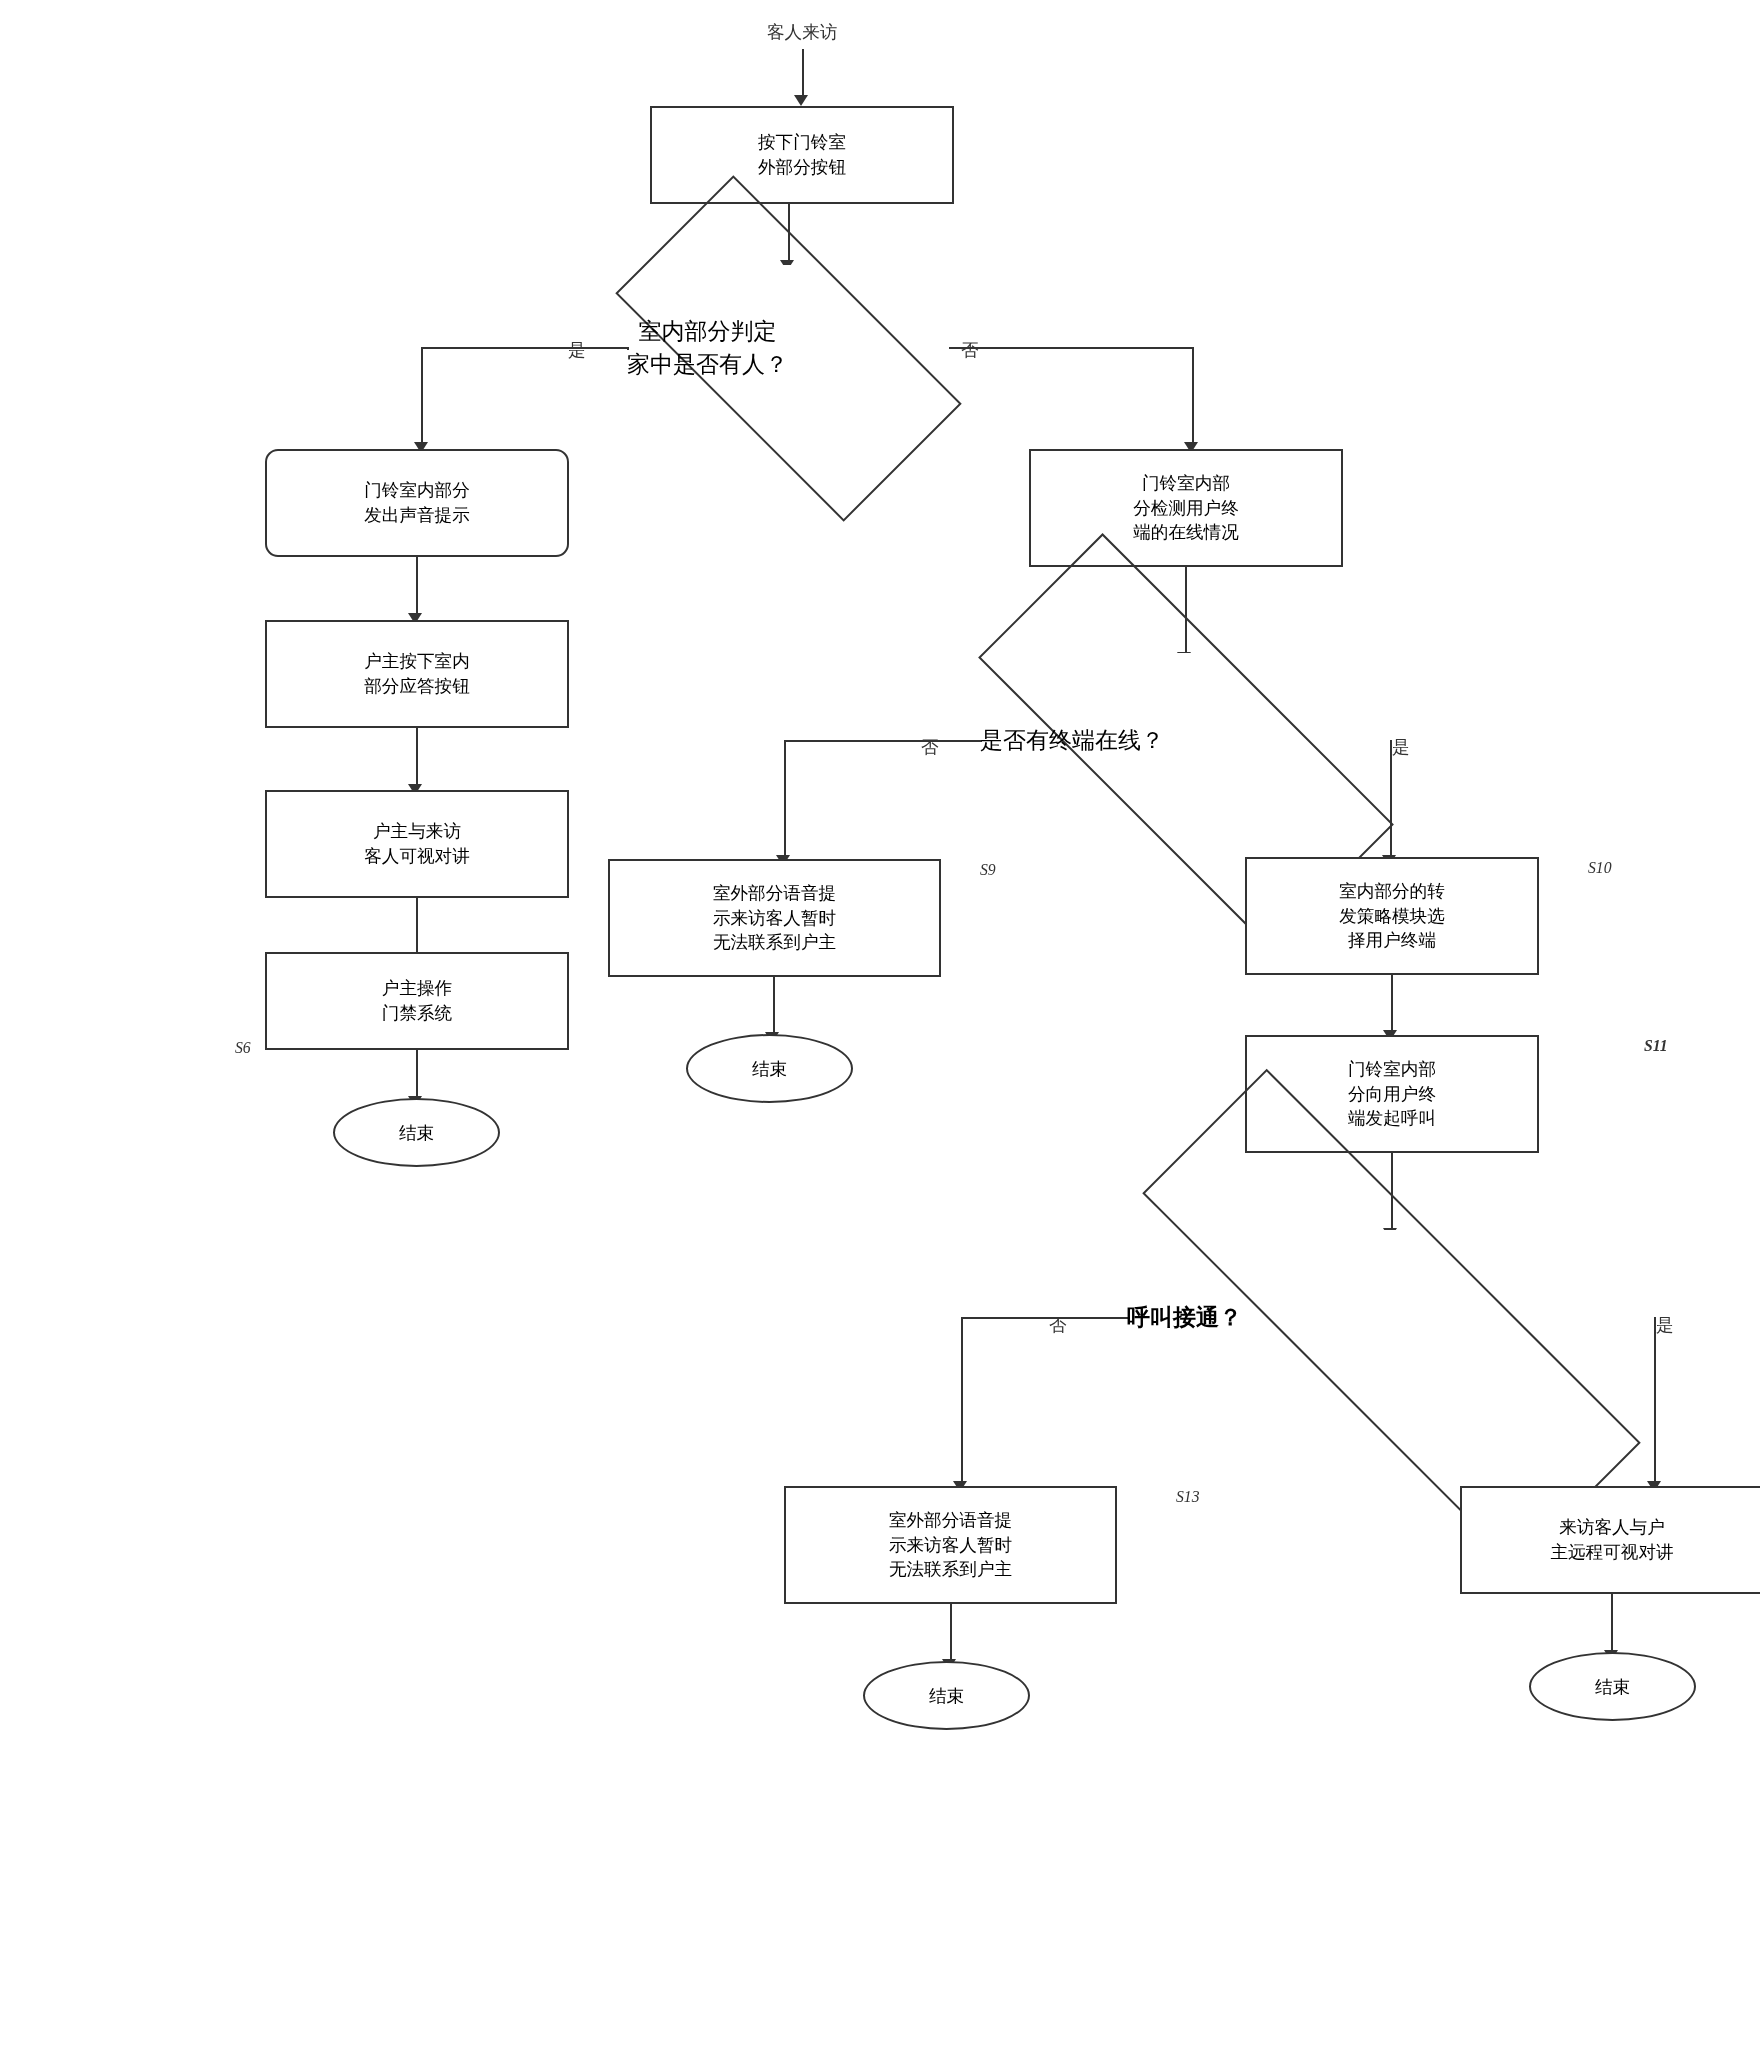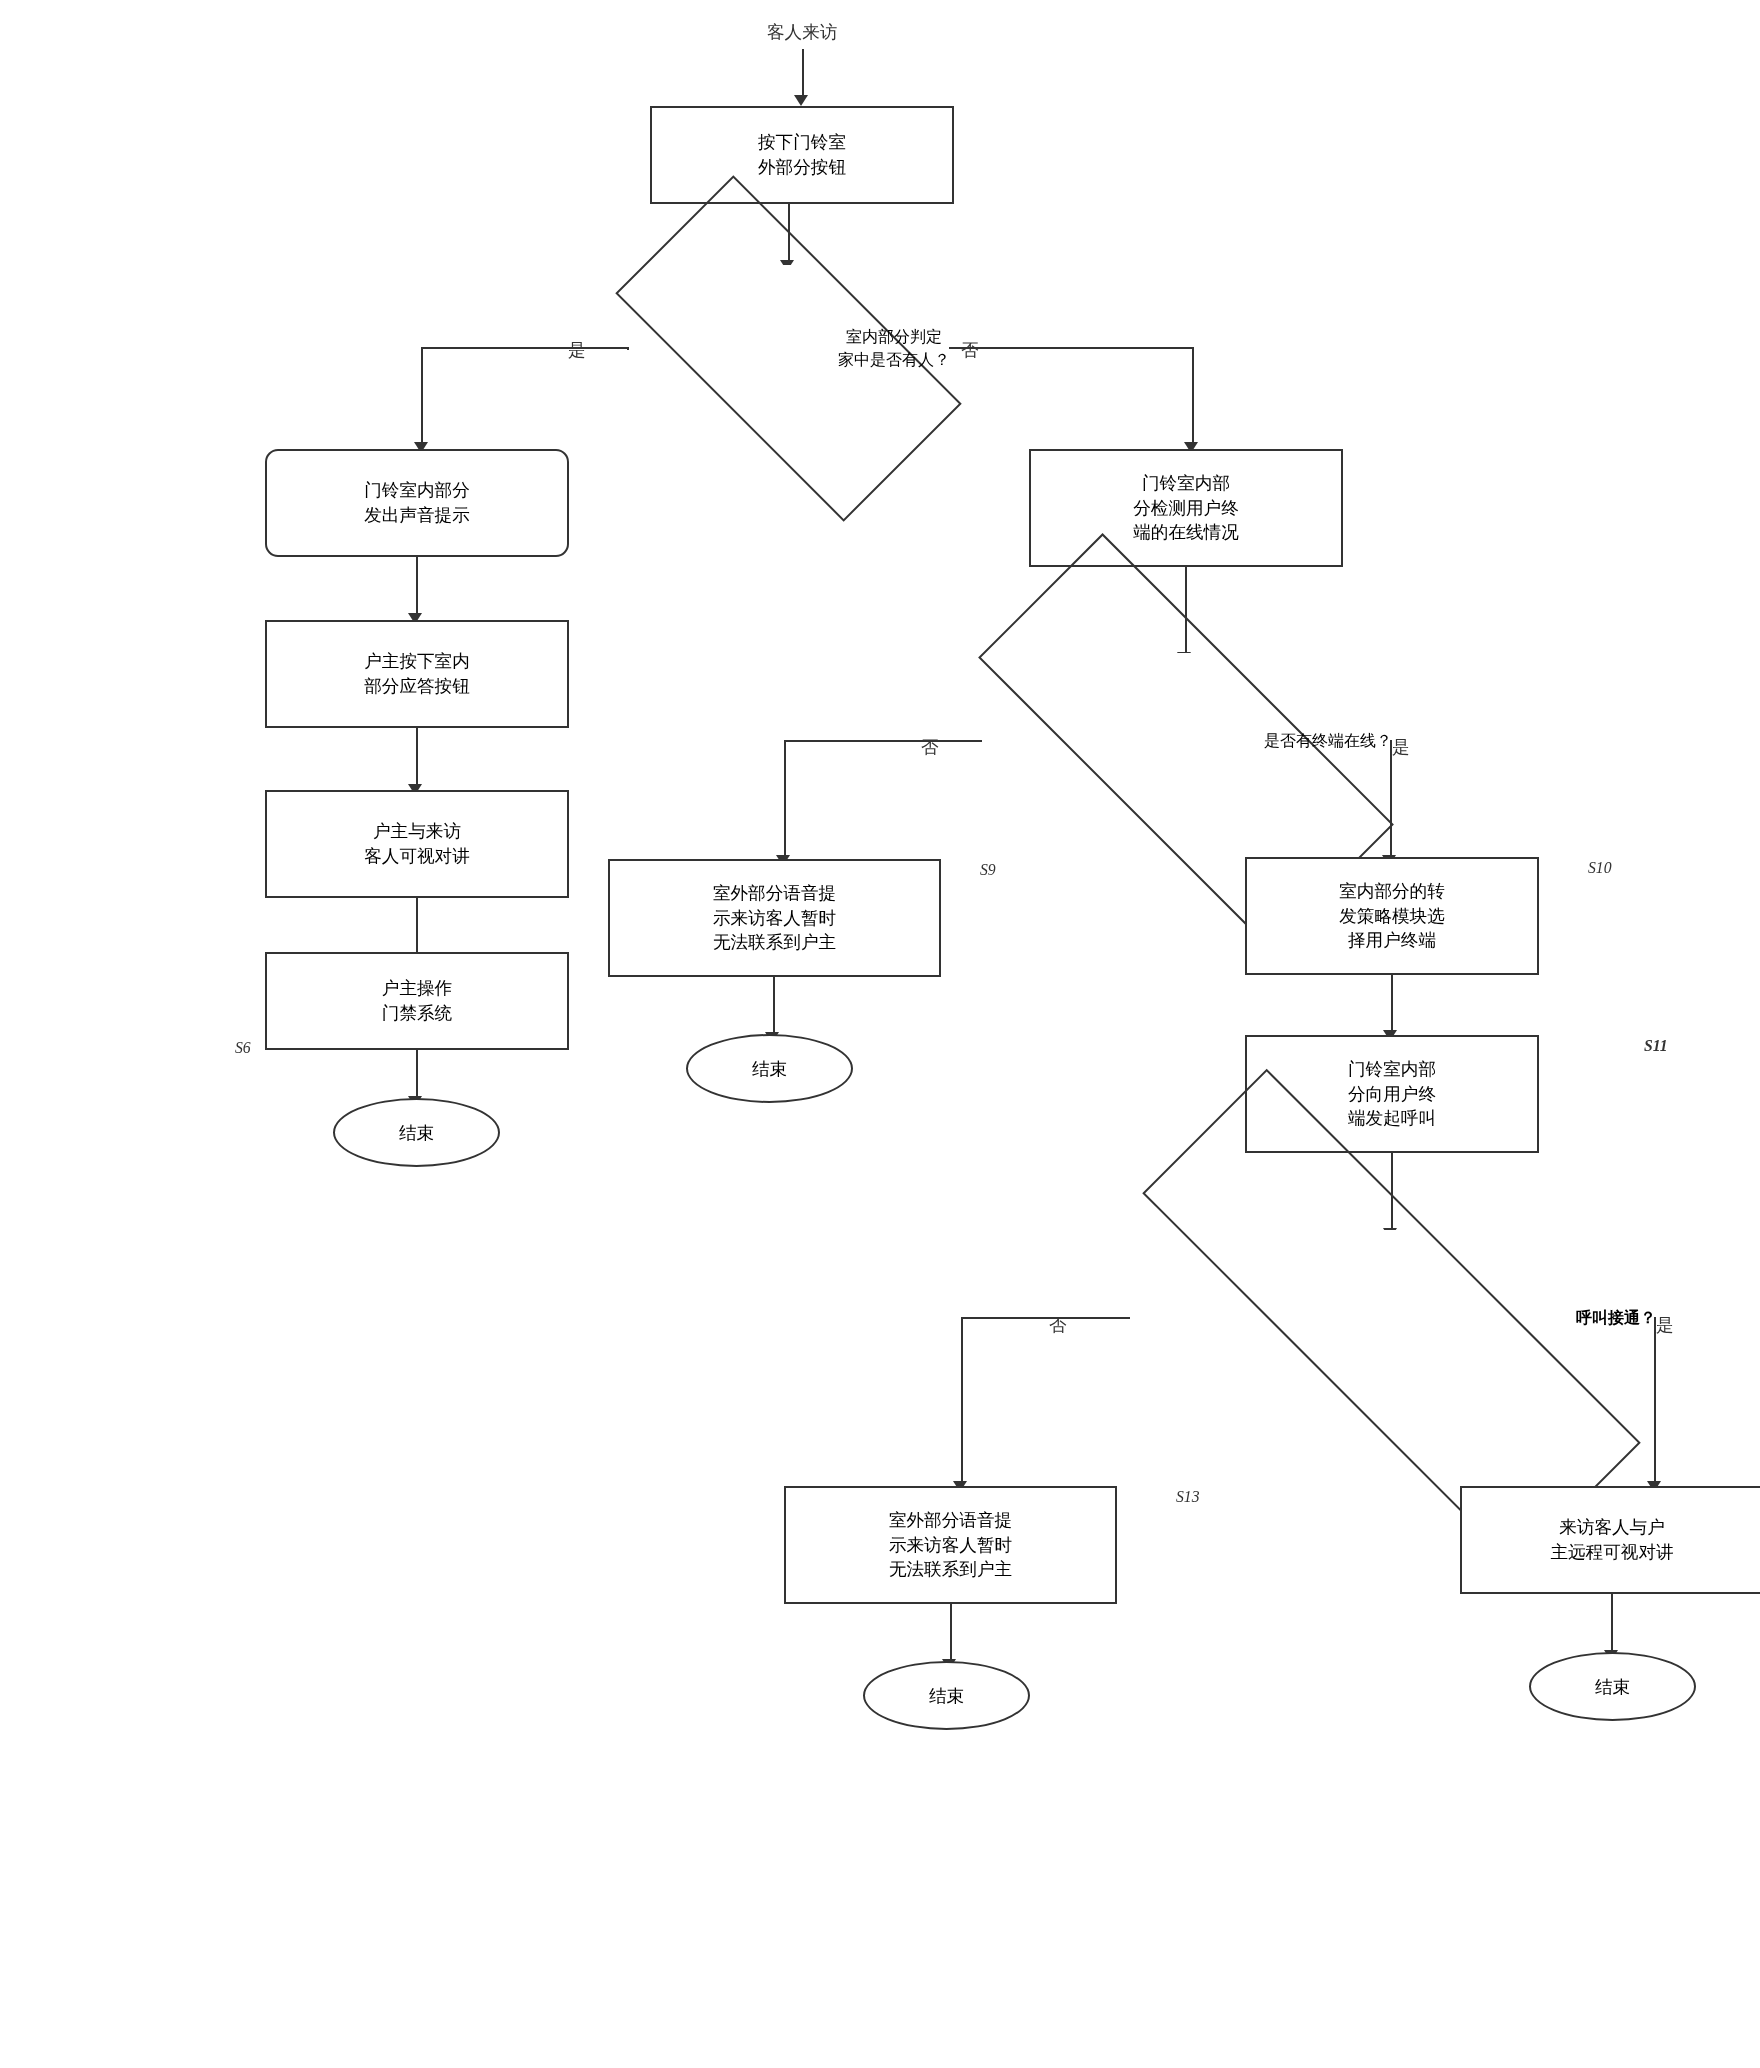--- a/index.html
+++ b/index.html
@@ -28,23 +28,23 @@
       justify-content: center;
       text-align: center;
       line-height: 1.4;
       font-size: 17.6px;
     }
     .diamond {
       position: absolute;
       background: #fff;
       display: flex;
       align-items: center;
-      justify-content: flex-end;
+      justify-content: flex-start;
       text-align: center;
-      font-size: 16px;
+      font-size: 23px;
     }
     .diamond-inner {
       position: absolute;
       width: 100%;
       height: 100%;
       border: 2px solid #333;
       transform: rotate(45deg);
     }
     .diamond-label {
       position: relative;

